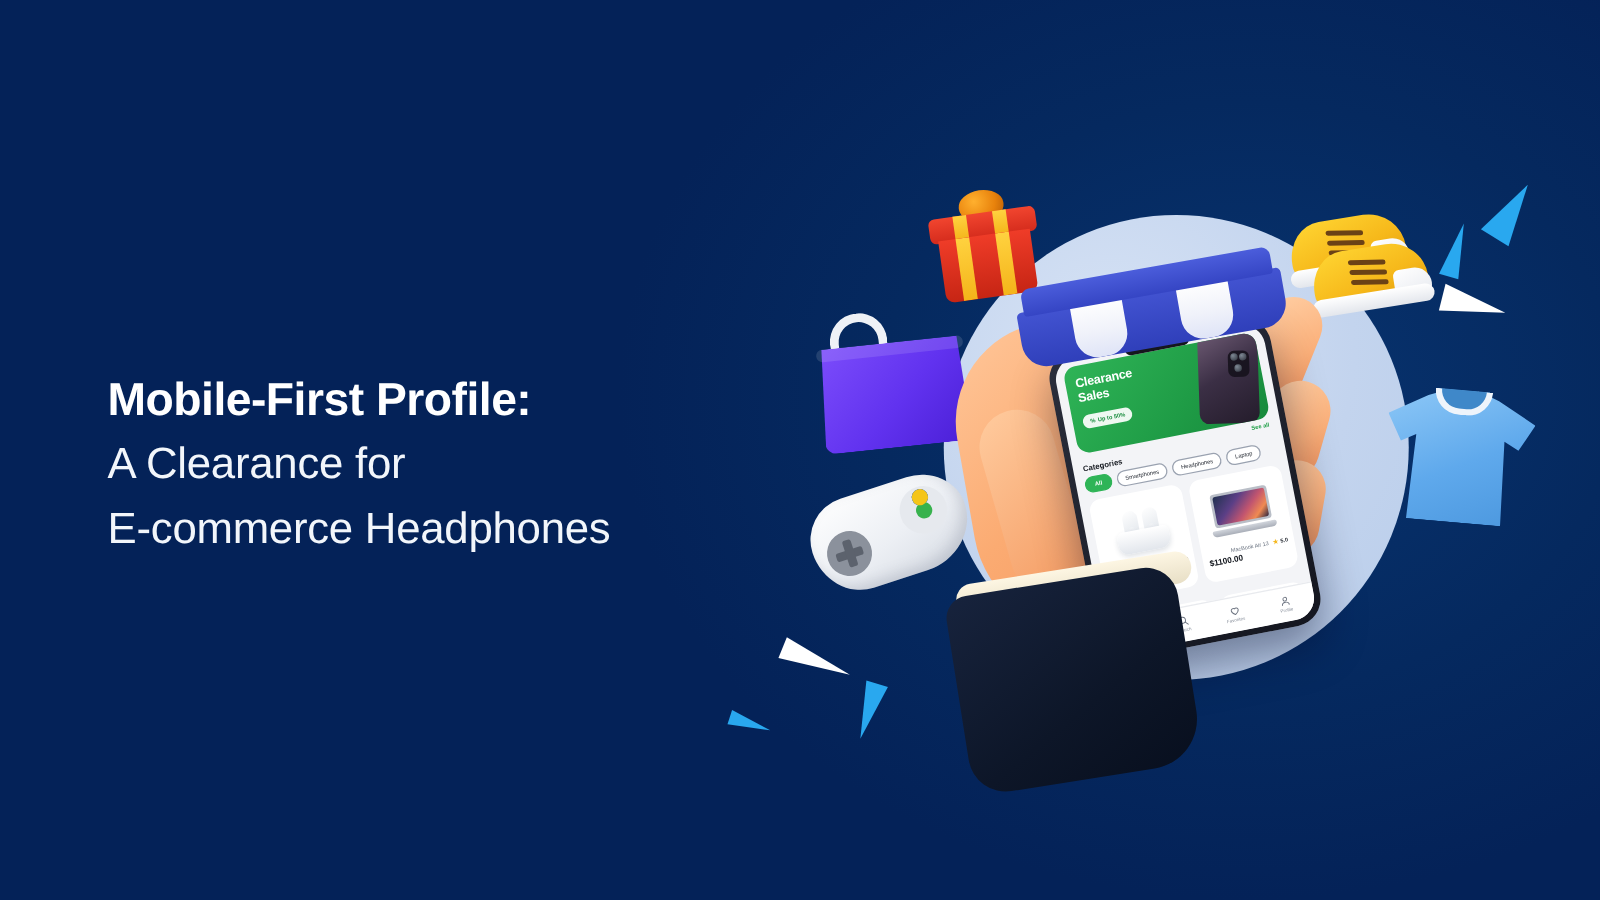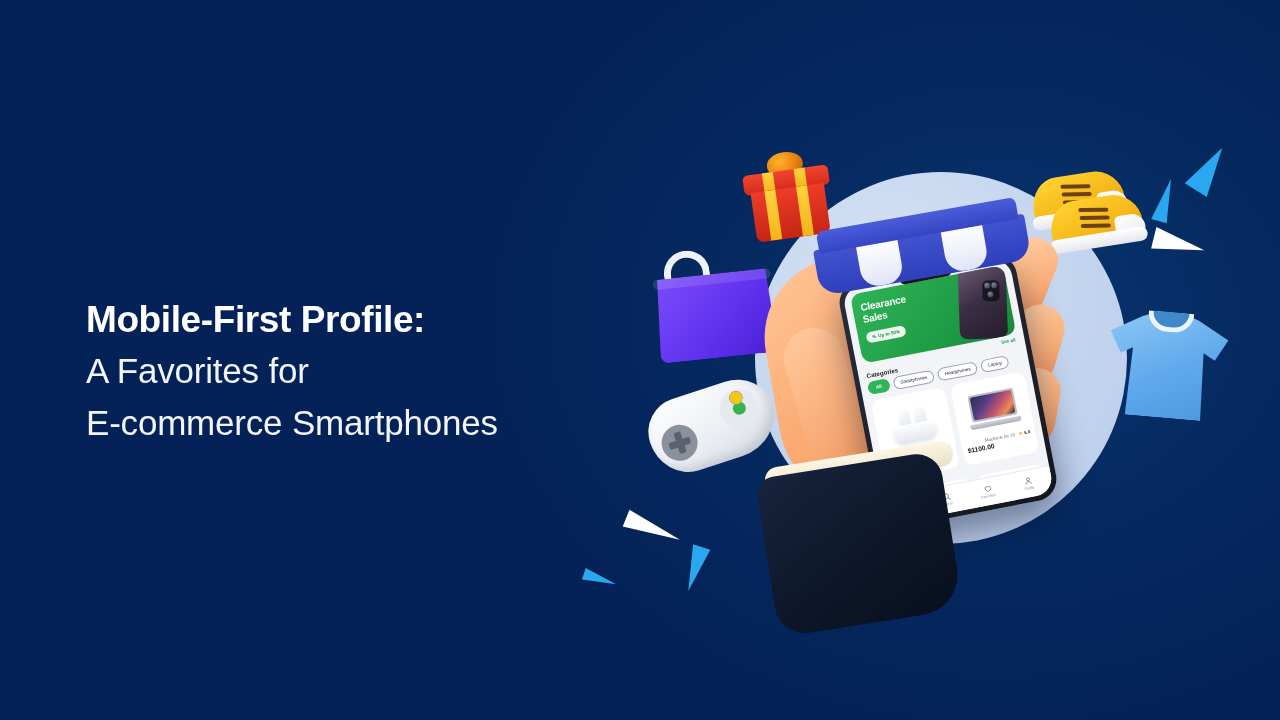--- a/index.html
+++ b/index.html
@@ -377,22 +377,22 @@
   }
   .awning .skirt .scal.b { background:transparent; }
 </style>
 </head>
 <body>
 
 <div id="stage">
 
   <div class="headline">
     <div class="hl-1">Mobile-First Profile:</div>
-    <div class="hl-2">A Favorites for</div>
-    <div class="hl-3">E-commerce Smartphones</div>
+    <div class="hl-2">A Clearance for</div>
+    <div class="hl-3">E-commerce Headphones</div>
   </div>
 
   <div class="halo"></div>
 
   <div class="tri" style="left:1196px; top:144px; border-left:13px solid transparent; border-right:13px solid transparent; border-bottom:50px solid #29a8ef; transform:rotate(32deg);"></div>
   <div class="tri" style="left:1157px; top:178px; border-left:8px solid transparent; border-right:8px solid transparent; border-bottom:44px solid #29a8ef; transform:rotate(16deg);"></div>
   <div class="tri" style="left:1168px; top:218px; border-left:11px solid transparent; border-right:11px solid transparent; border-bottom:52px solid #ffffff; transform:rotate(104deg);"></div>
   <div class="tri" style="left:644px; top:500px; border-left:9px solid transparent; border-right:9px solid transparent; border-bottom:58px solid #ffffff; transform:rotate(112deg);"></div>
   <div class="tri" style="left:686px; top:546px; border-left:9px solid transparent; border-right:9px solid transparent; border-bottom:46px solid #29a8ef; transform:rotate(-163deg);"></div>
   <div class="tri" style="left:594px; top:562px; border-left:6px solid transparent; border-right:6px solid transparent; border-bottom:34px solid #29a8ef; transform:rotate(108deg);"></div>

